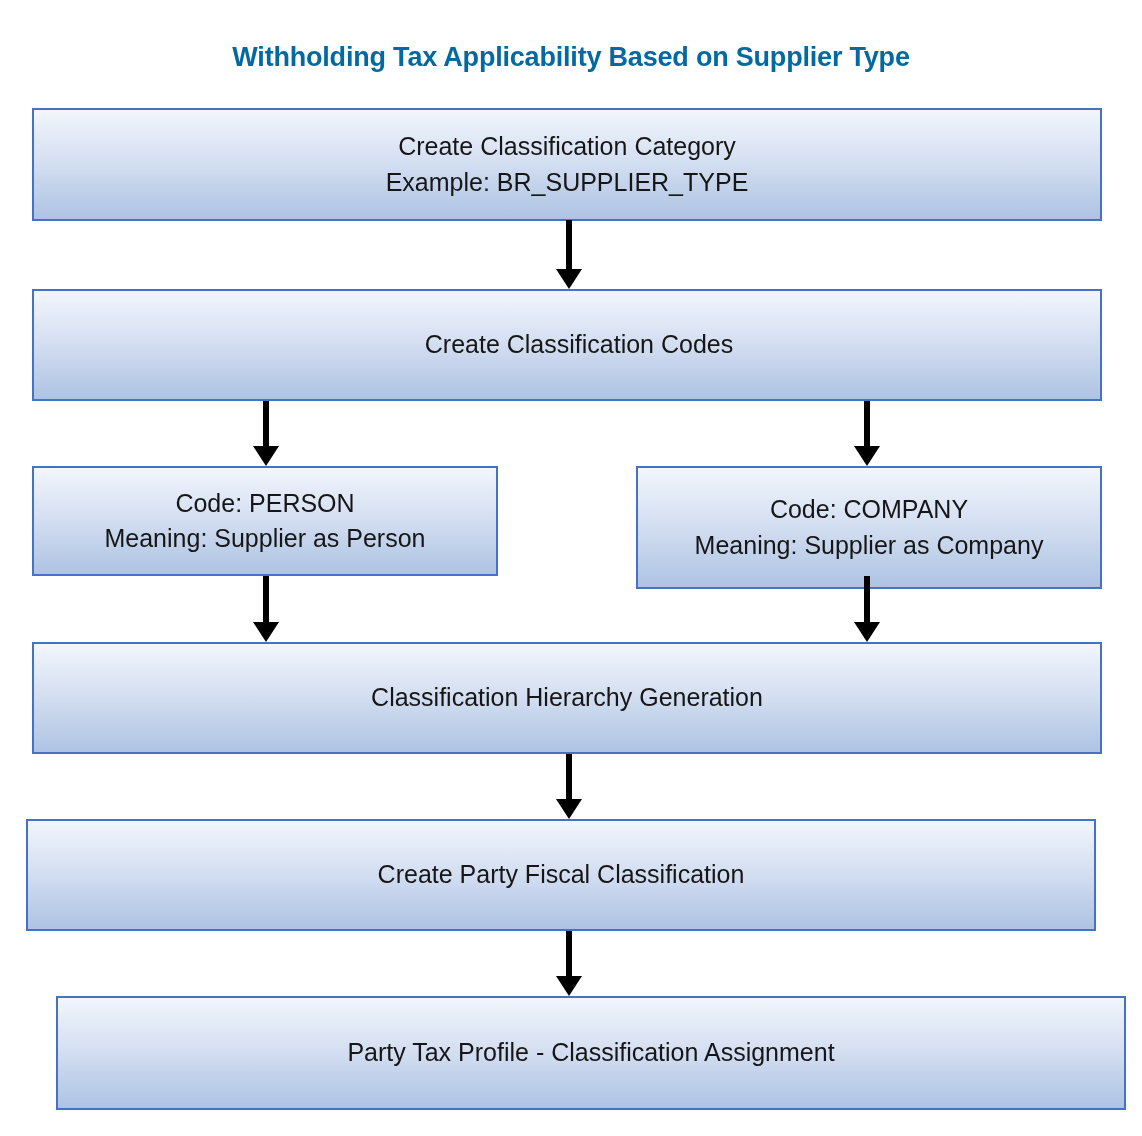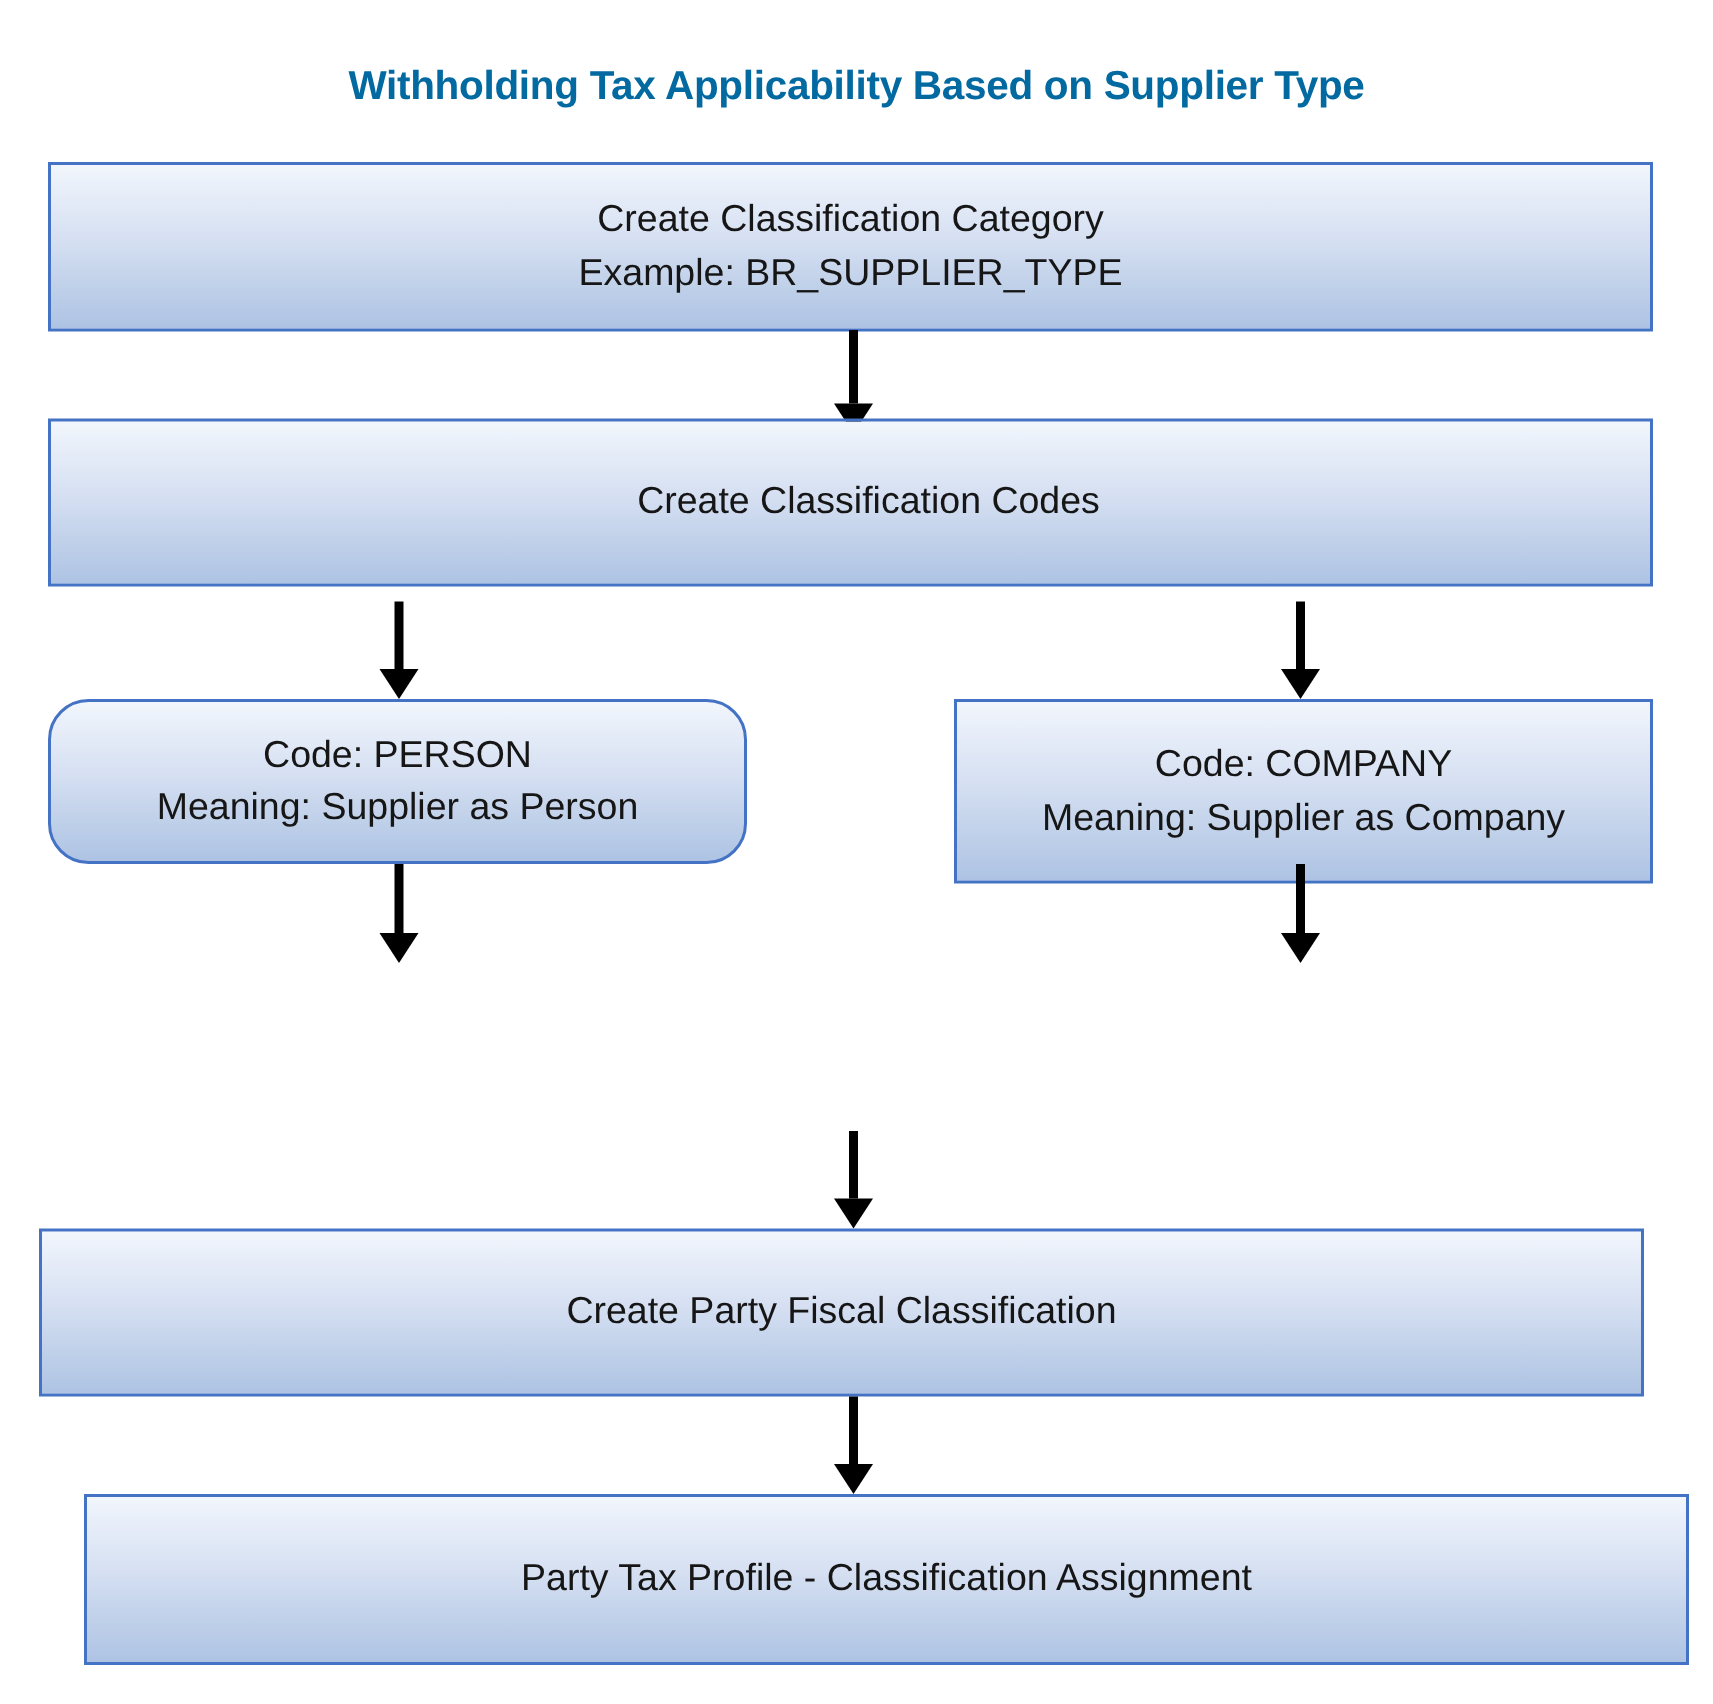--- a/index.html
+++ b/index.html
@@ -47,22 +47,22 @@
   .node .txt {
     display: block;
     padding: 0 10px;
   }
   .node .txt .line2 {
     display: block;
   }
 
   
   #n-category   { left: 32px;  top: 108px;  width: 1070px; height: 113px; }
-  #n-codes      { left: 32px;  top: 279px;  width: 1070px; height: 112px; padding-left: 24px; }
-  #n-person     { left: 32px;  top: 466px;  width: 466px;  height: 110px; border-radius: 27px; }
+  #n-codes      { left: 32px;  top: 289px;  width: 1070px; height: 112px; padding-left: 24px; }
+  #n-person     { left: 32px;  top: 466px;  width: 466px;  height: 110px; }
   #n-company    { left: 636px; top: 466px;  width: 466px;  height: 123px; }
   #n-hierarchy  { left: 32px;  top: 642px;  width: 1070px; height: 112px; }
   #n-fiscal     { left: 26px;  top: 819px;  width: 1070px; height: 112px; }
   #n-profile    { left: 32px;  top: 996px;  width: 1070px; height: 114px; margin-left: 24px; }
 
   
   .arrow {
     position: absolute;
     width: 26px;
   }
@@ -162,20 +162,25 @@
   <div class="arrow" id="a-person-hier">
     <div class="shaft"></div>
     <div class="head"></div>
   </div>
 
   <div class="arrow" id="a-company-hier">
     <div class="shaft"></div>
     <div class="head"></div>
   </div>
 
+  <div class="node" id="n-hierarchy">
+    <span class="txt">
+      <span>Classification Hierarchy Generation</span>
+    </span>
+  </div>
 
   <div class="arrow" id="a-hier-fiscal">
     <div class="shaft"></div>
     <div class="head"></div>
   </div>
 
   <div class="node" id="n-fiscal">
     <span class="txt">
       <span>Create Party Fiscal Classification</span>
     </span>

